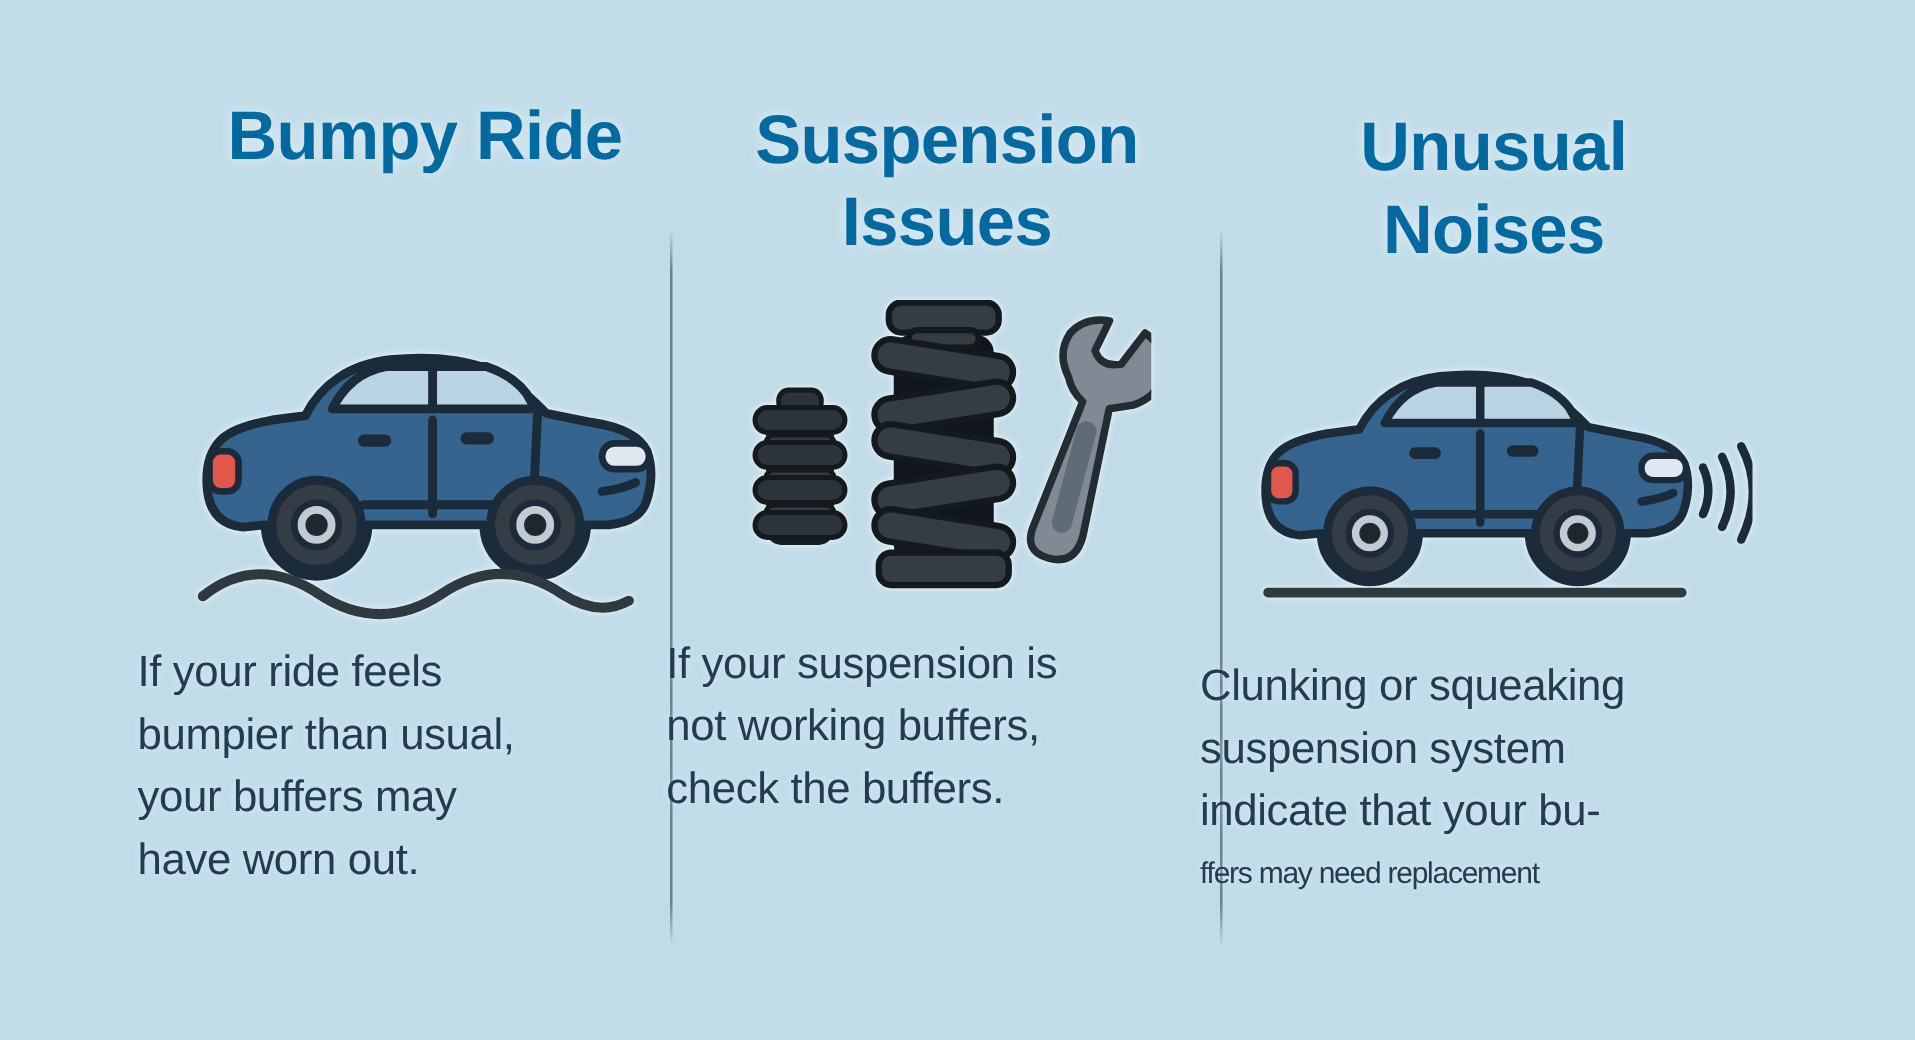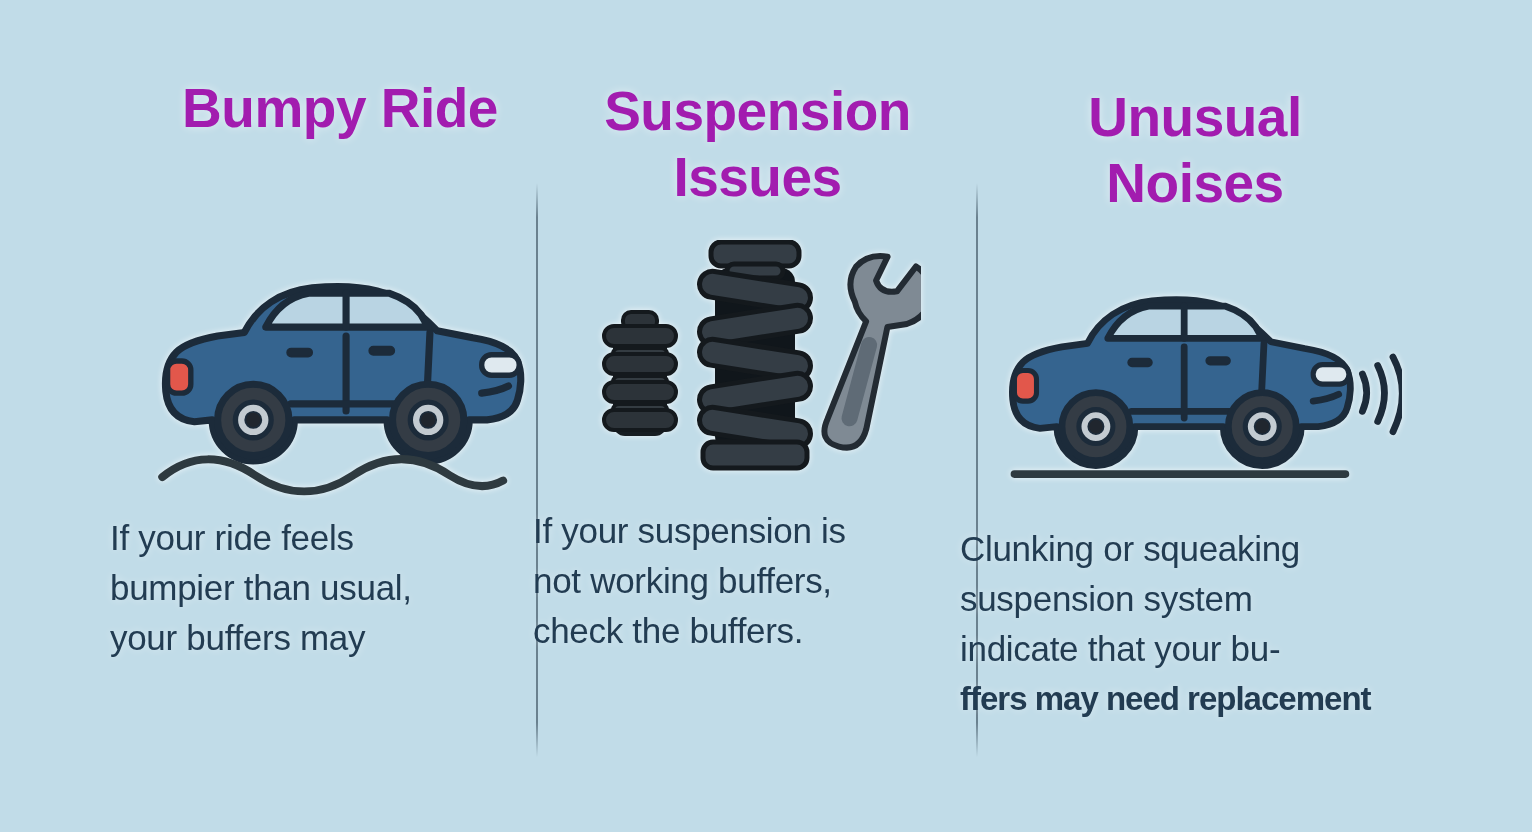--- a/index.html
+++ b/index.html
@@ -9,21 +9,21 @@
     background:#c1dce8;
     overflow:hidden;
     font-family:"Liberation Sans","DejaVu Sans",sans-serif;
   }
   .col{position:absolute;}
   .col-title{
     text-align:center;
     font-size:55px;
     line-height:66px;
     font-weight:700;
-    color:#a21caf;
+    color:#0369a1;
     letter-spacing:-0.5px;
     text-shadow:0 0 10px rgba(255,255,255,.55);
   }
   .col-title span{display:block;}
   .art{position:absolute;}
   .art svg{display:block;filter:drop-shadow(0 0 3px rgba(255,255,255,.75));}
   .col-body{
     position:absolute;
     text-align:left;
     font-size:35px;
@@ -81,20 +81,21 @@
           <circle cx="306" cy="168" r="9" fill="#20262e" stroke-width="2"></circle>
         </g>
 
         <path fill="none" stroke="#2e3a40" stroke-width="9" stroke-linecap="round" d="M8 232 C40 206 76 206 112 230 C148 254 186 254 222 230 C258 206 294 206 330 230 C352 244 372 246 390 236"></path>
       </svg>
     </div>
     <div class="col-body" style="left:0;top:438px;width:460px;">
       <div>If your ride feels</div>
       <div>bumpier than usual,</div>
       <div>your buffers may</div>
+      <div>have worn out.</div>
     </div>
   </div>
 
   <div class="divider" style="left:536px;"></div>
 
   <div class="col" style="left:545px;top:78px;width:425px;">
     <div class="col-title">
       <span>Suspension</span>
       <span>Issues</span>
     </div>
@@ -173,17 +174,17 @@
           </g>
         </g>
 
         <path fill="none" stroke="#2e3a40" stroke-width="9" stroke-linecap="round" d="M14 224 L404 224"></path>
       </svg>
     </div>
     <div class="col-body" style="left:-20px;top:440px;width:470px;">
       <div>Clunking or squeaking</div>
       <div>suspension system</div>
       <div>indicate that your bu-</div>
-      <div style="font-size:33px;letter-spacing:-1px;font-weight:bold;">ffers may need replacement</div>
+      <div style="font-size:24px;letter-spacing:-1px;">ffers may need replacement</div>
     </div>
   </div>
 
 </div>
 
 </body></html>

